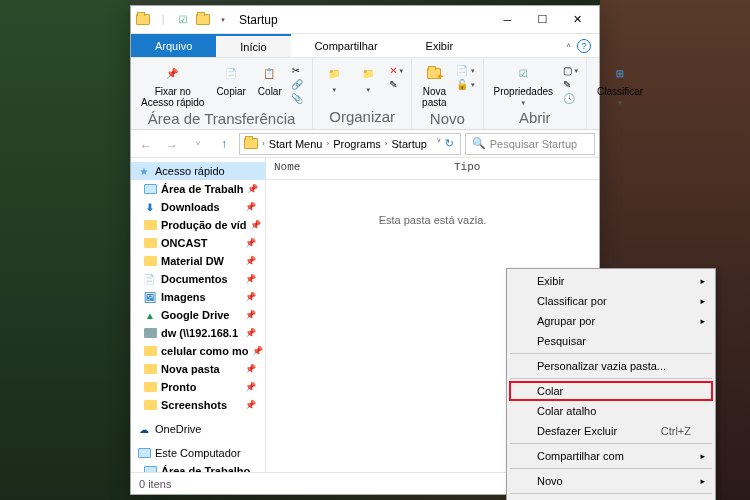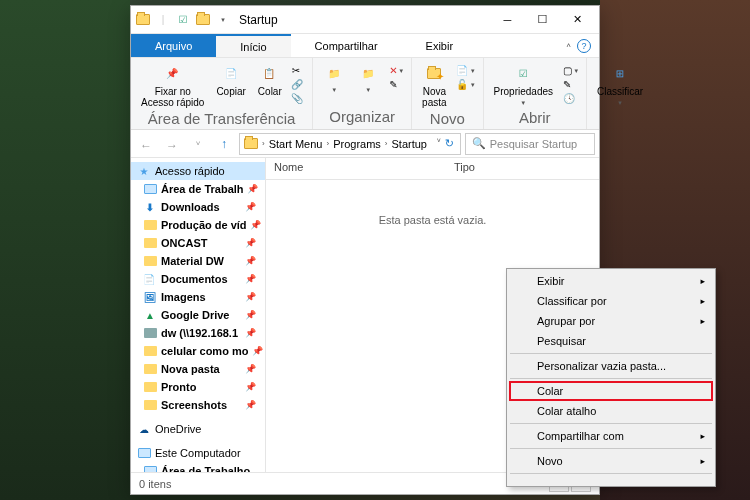--- a/index.html
+++ b/index.html
@@ -51,21 +51,21 @@
 .sb-item.sel { background: #cce8ff; }
 .sb-item.header { font-weight: normal; padding-left: 6px; }
 .sb-ic { width: 14px; height: 14px; flex-shrink: 0; display: flex; align-items: center; justify-content: center; font-size: 10px; }
 .pin { margin-left: auto; color: #888; font-size: 9px; padding-right: 4px; }
 .star { color: #4aa0e8; }
 .folder-ic { width: 13px; height: 10px; background: #ffd86b; border-radius: 1px; }
 .monitor-ic { width: 13px; height: 10px; border: 1px solid #5aaae8; background: #cce8ff; border-radius: 1px; }
 
 .content { flex: 1; background: #fff; position: relative; display: flex; flex-direction: column; }
 .col-headers { height: 22px; border-bottom: 1px solid #e5e5e5; display: flex; font-size: 11px; color: #444; }
-.col-h { padding: 3px 8px; border-right: 1px solid transparent; }
+.col-h { padding: 3px 8px; border-right: 1px solid transparent; font-family: Liberation Mono, monospace; }
 .empty-msg { text-align: center; color: #666; font-size: 11px; margin-top: 34px; }
 
 .ctxmenu { position: absolute; left: 240px; top: 110px; width: 210px; background: #f0f0f0; border: 1px solid #a0a0a0; box-shadow: 3px 3px 6px rgba(0,0,0,.25); font-size: 11px; padding: 2px; }
 .ctx-item { padding: 4px 22px 4px 28px; display: flex; align-items: center; position: relative; cursor: default; }
 .ctx-sep { height: 1px; background: #c8c8c8; margin: 2px 1px; }
 .ctx-arrow { position: absolute; right: 8px; font-size: 9px; }
 .ctx-shortcut { position: absolute; right: 22px; color: #555; }
 .ctx-item.highlight { border: 2px solid #e81123; padding: 2px 20px 2px 26px; }
 
 .statusbar { height: 22px; border-top: 1px solid #e5e5e5; background: #fff; display: flex; align-items: center; padding: 0 8px; font-size: 11px; color: #555; }
@@ -394,20 +394,24 @@
         <div class="ctx-item">
             <span>Personalizar vazia pasta...</span>
           </div>
         <div class="ctx-sep"></div>
         <div class="ctx-item highlight">
             <span>Colar</span>
           </div>
         <div class="ctx-item">
             <span>Colar atalho</span>
           </div>
+        <div class="ctx-item">
+            <span>Desfazer Excluir</span>
+            <span class="ctx-shortcut">Ctrl+Z</span>
+          </div>
         <div class="ctx-sep"></div>
         <div class="ctx-item">
             <span>Compartilhar com</span>
             <span class="ctx-arrow">▸</span>
           </div>
         <div class="ctx-sep"></div>
         <div class="ctx-item">
             <span>Novo</span>
             <span class="ctx-arrow">▸</span>
           </div>

